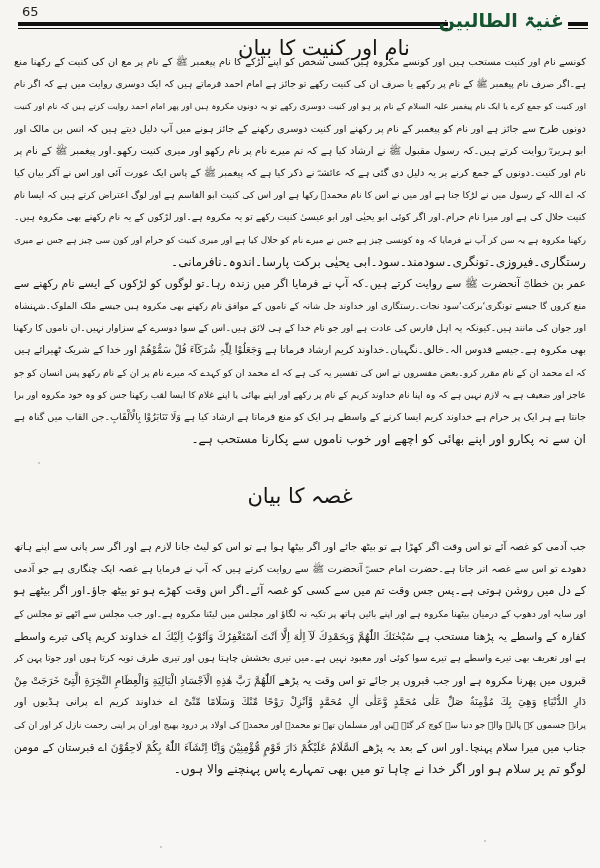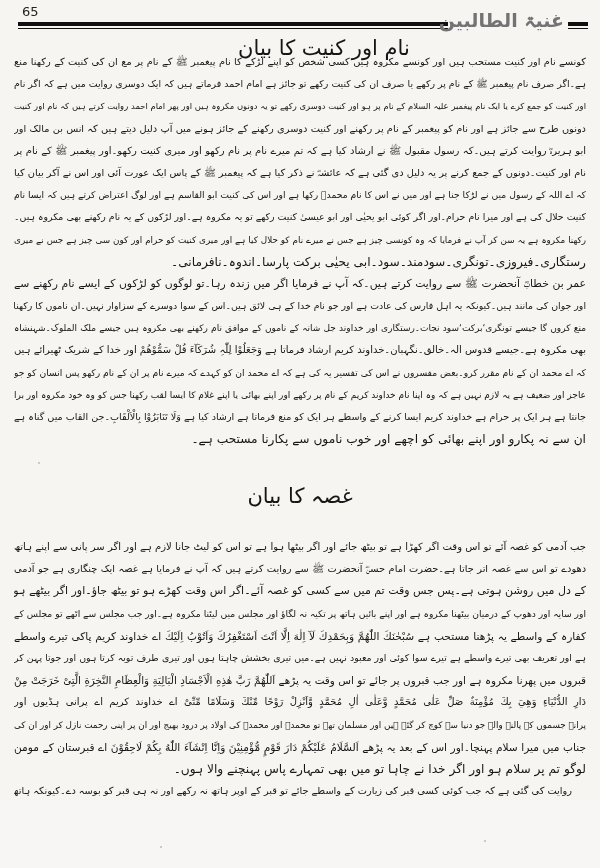--- a/index.html
+++ b/index.html
@@ -70,21 +70,21 @@
       background: #111;
     }
     .book-title {
       position: absolute;
       right: 24px;
       top: 6px;
       direction: rtl;
       font-family: "DejaVu Sans", sans-serif;
       font-weight: bold;
       font-size: 19px;
-      color: #737373;
+      color: #14532d;
       line-height: 24px;
     }
     .section-heading {
       position: absolute;
       left: 0; right: 0;
       text-align: center;
       direction: rtl;
       font-family: "DejaVu Serif", serif;
       font-size: 21px;
       color: #151515;
@@ -143,22 +143,22 @@
     <span class="line" style="font-size: 9.4px;">ہے۔اگر صرف نام پیغمبر ﷺ کے نام پر رکھے یا صرف ان کی کنیت رکھے تو جائز ہے امام احمد فرماتے ہیں کہ ایک دوسری روایت میں ہے کہ اگر نام</span>
     <span class="line" style="font-size: 8.4px;">اور کنیت کو جمع کرے یا ایک نام پیغمبر علیہ السلام کے نام پر ہو اور کنیت دوسری رکھے تو یہ دونوں مکروہ ہیں اور پھر امام احمد روایت کرتے ہیں کہ نام اور کنیت</span>
     <span class="line" style="font-size: 9.8px;">دونوں طرح سے جائز ہے اور نام کو پیغمبر کے نام پر رکھنے اور کنیت دوسری رکھنے کے جائز ہونے میں آپ دلیل دیتے ہیں کہ انس بن مالک اور</span>
     <span class="line" style="font-size: 10px;">ابو ہریرہؓ روایت کرتے ہیں۔کہ رسول مقبول ﷺ نے ارشاد کیا ہے کہ تم میرے نام پر نام رکھو اور میری کنیت رکھو۔اور پیغمبر ﷺ کے نام پر</span>
     <span class="line" style="font-size: 9.8px;">نام اور کنیت۔دونوں کے جمع کرنے پر یہ دلیل دی گئی ہے کہ عائشہؓ نے ذکر کیا ہے کہ پیغمبر ﷺ کے پاس ایک عورت آئی اور اس نے آکر بیان کیا</span>
     <span class="line" style="font-size: 9.2px;">کہ اے اللہ کے رسول میں نے لڑکا جنا ہے اور میں نے اس کا نام محمدؐ رکھا ہے اور اس کی کنیت ابو القاسم ہے اور لوگ اعتراض کرتے ہیں کہ ایسا نام</span>
     <span class="line" style="font-size: 9.4px;">کنیت حلال کی ہے اور میرا نام حرام۔اور اگر کوئی ابو یحیٰی اور ابو عیسیٰ کنیت رکھے تو یہ مکروہ ہے۔اور لڑکوں کے یہ نام رکھنے بھی مکروہ ہیں۔</span>
     <span class="line" style="font-size: 8.8px;">رکھنا مکروہ ہے یہ سن کر آپ نے فرمایا کہ وہ کونسی چیز ہے جس نے میرے نام کو حلال کیا ہے اور میری کنیت کو حرام اور کون سی چیز ہے جس نے میری</span>
     <span class="line last" style="font-size: 12.2px;">رستگاری۔فیروزی۔تونگری۔سودمند۔سود۔ابی یحیٰی برکت پارسا۔اندوہ۔نافرمانی۔</span>
     <span class="line" style="font-size: 10.8px;">عمر بن خطابؓ آنحضرت ﷺ سے روایت کرتے ہیں۔کہ آپ نے فرمایا اگر میں زندہ رہا۔تو لوگوں کو لڑکوں کے ایسے نام رکھنے سے</span>
+    <span class="line" style="font-size: 9px;">منع کروں گا جیسے تونگری‘برکت‘سود نجات۔رستگاری اور خداوند جل شانہ کے ناموں کے موافق نام رکھنے بھی مکروہ ہیں جیسے ملک الملوک۔شہنشاہ</span>
     <span class="line" style="font-size: 9.4px;">اور جوان کی مانند ہیں۔کیونکہ یہ اہل فارس کی عادت ہے اور جو نام خدا کے ہی لائق ہیں۔اس کے سوا دوسرے کے سزاوار نہیں۔ان ناموں کا رکھنا</span>
-    <span class="line" style="font-size: 9px;">منع کروں گا جیسے تونگری‘برکت‘سود نجات۔رستگاری اور خداوند جل شانہ کے ناموں کے موافق نام رکھنے بھی مکروہ ہیں جیسے ملک الملوک۔شہنشاہ</span>
     <span class="line" style="font-size: 10px;">بھی مکروہ ہے۔جیسے قدوس الہ۔خالق۔نگہبان۔خداوند کریم ارشاد فرماتا ہے وَجَعَلُوْا لِلّٰہِ شُرَکَآءَ قُلْ سَمُّوْھُمْ اور خدا کے شریک ٹھیرائے ہیں</span>
     <span class="line" style="font-size: 9.2px;">کہ اے محمد ان کے نام مقرر کرو۔بعض مفسروں نے اس کی تفسیر یہ کی ہے کہ اے محمد ان کو کہدے کہ میرے نام پر ان کے نام رکھو پس انسان کو جو</span>
     <span class="line" style="font-size: 9px;">عاجز اور ضعیف ہے یہ لازم نہیں ہے کہ وہ اپنا نام خداوند کریم کے نام پر رکھے اور اپنے بھائی یا اپنے غلام کا ایسا لقب رکھنا جس کو وہ خود مکروہ اور برا</span>
     <span class="line" style="font-size: 9.6px;">جانتا ہے ہر ایک پر حرام ہے خداوند کریم ایسا کرنے کے واسطے ہر ایک کو منع فرماتا ہے ارشاد کیا ہے وَلَا تَنَابَزُوْا بِالْاَلْقَابِ۔جن القاب میں گناہ ہے</span>
     <span class="line last" style="font-size: 12.2px;">ان سے نہ پکارو اور اپنے بھائی کو اچھے اور خوب ناموں سے پکارنا مستحب ہے۔</span>
   </div>
 
   <div class="section-heading heading-2">غصہ کا بیان</div>
 
   <div class="text-block block-3">
@@ -166,19 +166,18 @@
     <span class="line" style="font-size: 9.8px;">دھودے تو اس سے غصہ اتر جاتا ہے۔حضرت امام حسنؓ آنحضرت ﷺ سے روایت کرتے ہیں کہ آپ نے فرمایا ہے غصہ ایک چنگاری ہے جو آدمی</span>
     <span class="line" style="font-size: 11px;">کے دل میں روشن ہوتی ہے۔پس جس وقت تم میں سے کسی کو غصہ آئے۔اگر اس وقت کھڑے ہو تو بیٹھ جاؤ۔اور اگر بیٹھے ہو تو تکیہ لگالو۔اگر کچھ</span>
     <span class="line" style="font-size: 9.2px;">اور سایہ اور دھوپ کے درمیان بیٹھنا مکروہ ہے اور اپنے بائیں ہاتھ پر تکیہ نہ لگاؤ اور مجلس میں لیٹنا مکروہ ہے۔اور جب مجلس سے اٹھے تو مجلس کے</span>
     <span class="line" style="font-size: 10.6px;">کفارہ کے واسطے یہ پڑھنا مستحب ہے سُبْحٰنَكَ اللّٰھُمَّ وَبِحَمْدِكَ لَآ اِلٰهَ اِلَّا اَنْتَ اَسْتَغْفِرُكَ وَاَتُوْبُ اِلَيْكَ اے خداوند کریم پاکی تیرے واسطے</span>
     <span class="line" style="font-size: 9.4px;">ہے اور تعریف بھی تیرے واسطے ہے تیرے سوا کوئی اور معبود نہیں ہے۔میں تیری بخشش چاہتا ہوں اور تیری طرف توبہ کرتا ہوں اور جوتا پہن کر</span>
     <span class="line" style="font-size: 10.4px;">قبروں میں پھرنا مکروہ ہے اور جب قبروں پر جائے تو اس وقت یہ پڑھے اَللّٰھُمَّ رَبَّ ھٰذِهِ الْاَجْسَادِ الْبَالِيَةِ وَالْعِظَامِ النَّخِرَةِ الَّتِیْ خَرَجَتْ مِنْ</span>
     <span class="line" style="font-size: 10px;">دَارِ الدُّنْيَاءِ وَهِيَ بِكَ مُؤْمِنَةٌ صَلِّ عَلٰى مُحَمَّدٍ وَّعَلٰى اٰلِ مُحَمَّدٍ وَّاَنْزِلْ رَوْحًا مِّنْكَ وَسَلَامًا مِّنِّیْ اے خداوند کریم اے پرانی ہڈیوں اور</span>
     <span class="line" style="font-size: 8.8px;">پرانے جسموں کے پالنے والے جو دنیا سے کوچ کر گئے ہیں اور مسلمان تھے تو محمدؐ اور محمدؐ کی اولاد پر درود بھیج اور ان پر اپنی رحمت نازل کر اور ان کی</span>
     <span class="line" style="font-size: 10.6px;">جناب میں میرا سلام پہنچا۔اور اس کے بعد یہ پڑھے اَلسَّلَامُ عَلَيْكُمْ دَارَ قَوْمٍ مُّؤْمِنِيْنَ وَاِنَّا اِنْشَآءَ اللّٰهُ بِكُمْ لَاحِقُوْنَ اے قبرستان کے مومن</span>
     <span class="line last" style="font-size: 12.2px;">لوگو تم پر سلام ہو اور اگر خدا نے چاہا تو میں بھی تمہارے پاس پہنچنے والا ہوں۔</span>
-    <span class="line" style="padding-right: 14px; font-size: 9.8px;">روایت کی گئی ہے کہ جب کوئی کسی قبر کی زیارت کے واسطے جائے تو قبر کے اوپر ہاتھ نہ رکھے اور نہ ہی قبر کو بوسہ دے۔کیونکہ ہاتھ</span>
   </div>
 
   <div class="speck" style="left:38px; top:462px;"></div>
   <div class="speck" style="left:484px; top:840px;"></div>
   <div class="speck" style="left:160px; top:846px;"></div>
 </div>
 
 </body></html>

